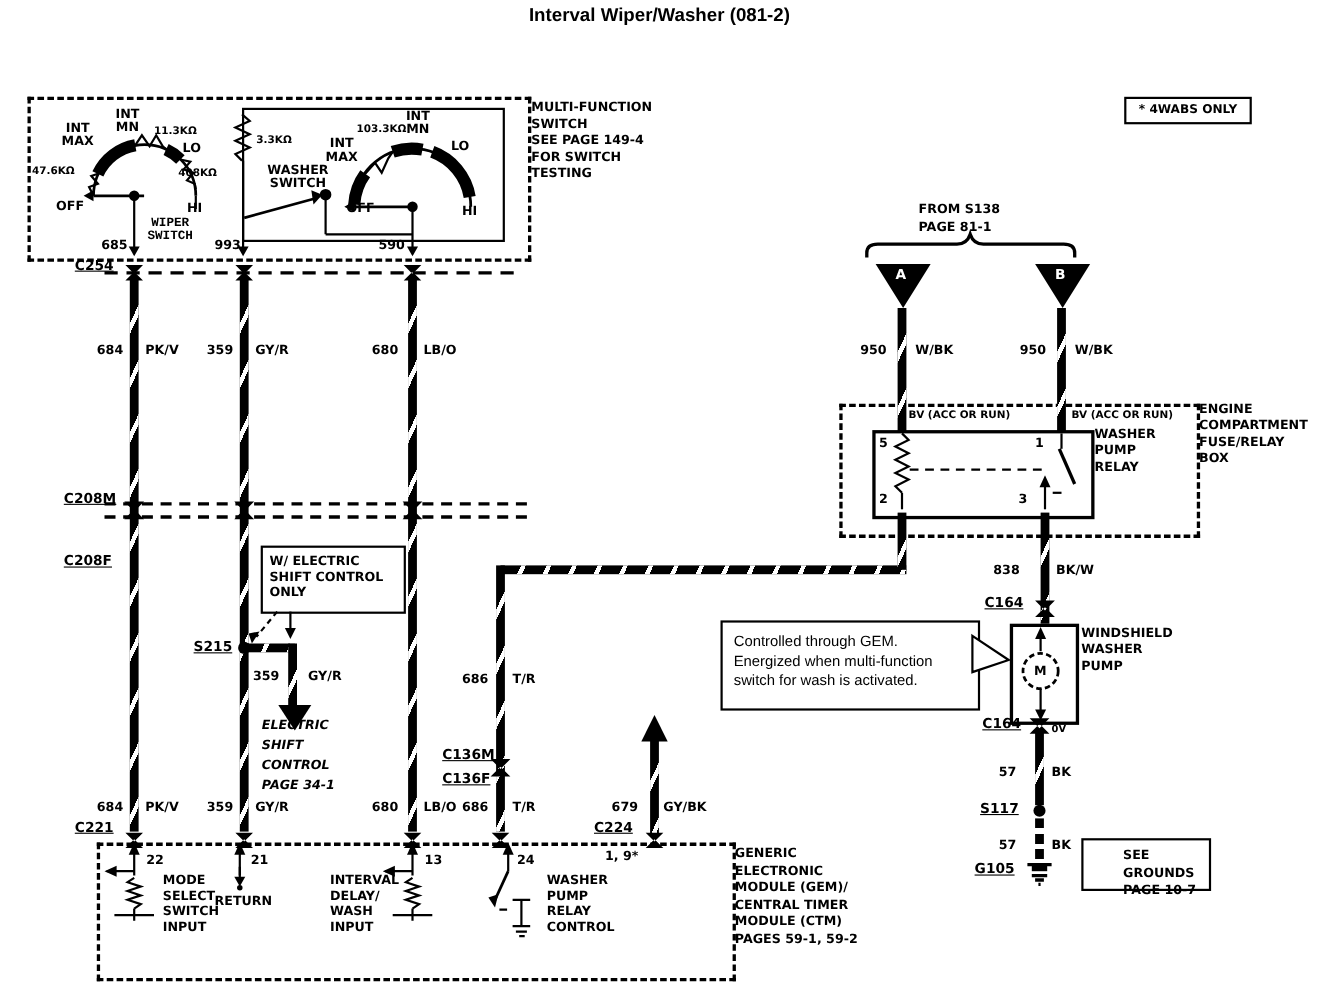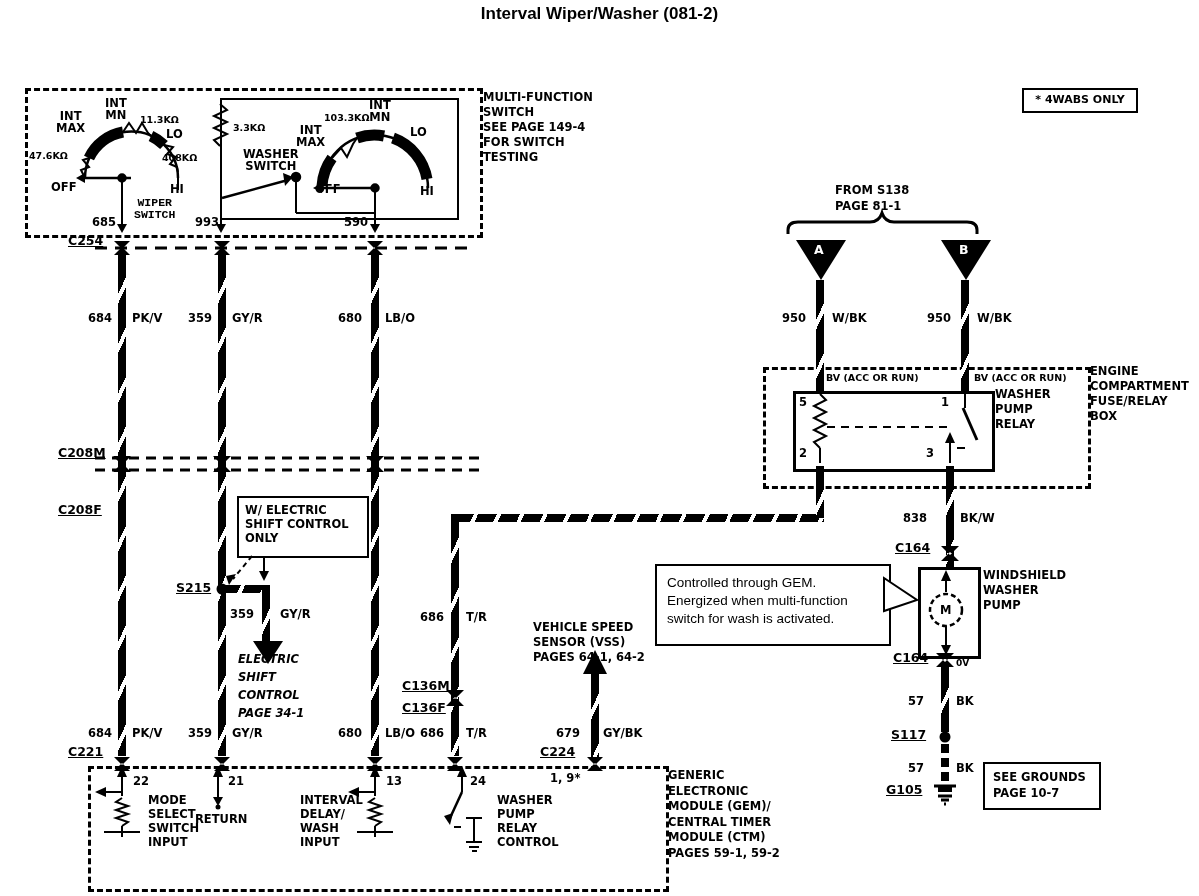--- a/index.html
+++ b/index.html
@@ -37,21 +37,21 @@
 ONLY</div>
   </div>
   <div class="solidbox" style="left:655px;top:564px;width:232px;height:78px;">
     <div class="note-text" style="padding:8px 0 0 10px;">Controlled through GEM.
 Energized when multi-function
 switch for wash is activated.</div>
   </div>
   <div class="solidbox" style="left:918px;top:567px;width:57px;height:86px;border-width:3px;"></div>
   <div class="dashbox" style="left:88px;top:766px;width:575px;height:120px;"></div>
   <div class="solidbox" style="left:983px;top:762px;width:114px;height:44px;">
-    <div class="lbl" style="position:static;padding:5px 4px 0 8px;line-height:16px;">SEE GROUNDS
+    <div class="lbl" style="position:static;padding:5px 4px 0 8px;line-height:16px;margin-left:28px;">SEE GROUNDS
 PAGE 10-7</div>
   </div>
 
   <div class="wire" style="left:118px;top:254px;width:8px;height:502px;"></div>
   <div class="wire" style="left:218px;top:254px;width:8px;height:502px;"></div>
   <div class="wire" style="left:371px;top:254px;width:8px;height:502px;"></div>
   <div class="wire" style="left:455px;top:514px;width:369px;height:8px;"></div>
   <div class="wire" style="left:451px;top:514px;width:8px;height:242px;"></div>
   <div class="wire" style="left:816px;top:466px;width:8px;height:52px;"></div>
   <div class="wire" style="left:816px;top:280px;width:8px;height:113px;"></div>
@@ -254,23 +254,20 @@
   <div class="lbl" style="left:280px;top:607px;">GY/R</div>
   <div class="lbl" style="left:238px;top:650px;line-height:18px;font-style:italic;">ELECTRIC
 SHIFT
 CONTROL
 PAGE 34-1</div>
 
   <div class="lbl" style="left:420px;top:610px;">686</div>
   <div class="lbl" style="left:466px;top:610px;">T/R</div>
   <div class="lbl conn-lbl" style="left:402px;top:679px;">C136M</div>
   <div class="lbl conn-lbl" style="left:402px;top:701px;">C136F</div>
-  <div class="lbl" style="left:533px;top:620px;line-height:15px;">VEHICLE SPEED
-SENSOR (VSS)
-PAGES 64-1, 64-2</div>
 
   <div class="lbl" style="left:88px;top:726px;">684</div>
   <div class="lbl" style="left:132px;top:726px;">PK/V</div>
   <div class="lbl" style="left:188px;top:726px;">359</div>
   <div class="lbl" style="left:232px;top:726px;">GY/R</div>
   <div class="lbl" style="left:338px;top:726px;">680</div>
   <div class="lbl" style="left:385px;top:726px;">LB/O</div>
   <div class="lbl" style="left:420px;top:726px;">686</div>
   <div class="lbl" style="left:466px;top:726px;">T/R</div>
   <div class="lbl" style="left:556px;top:726px;">679</div>

